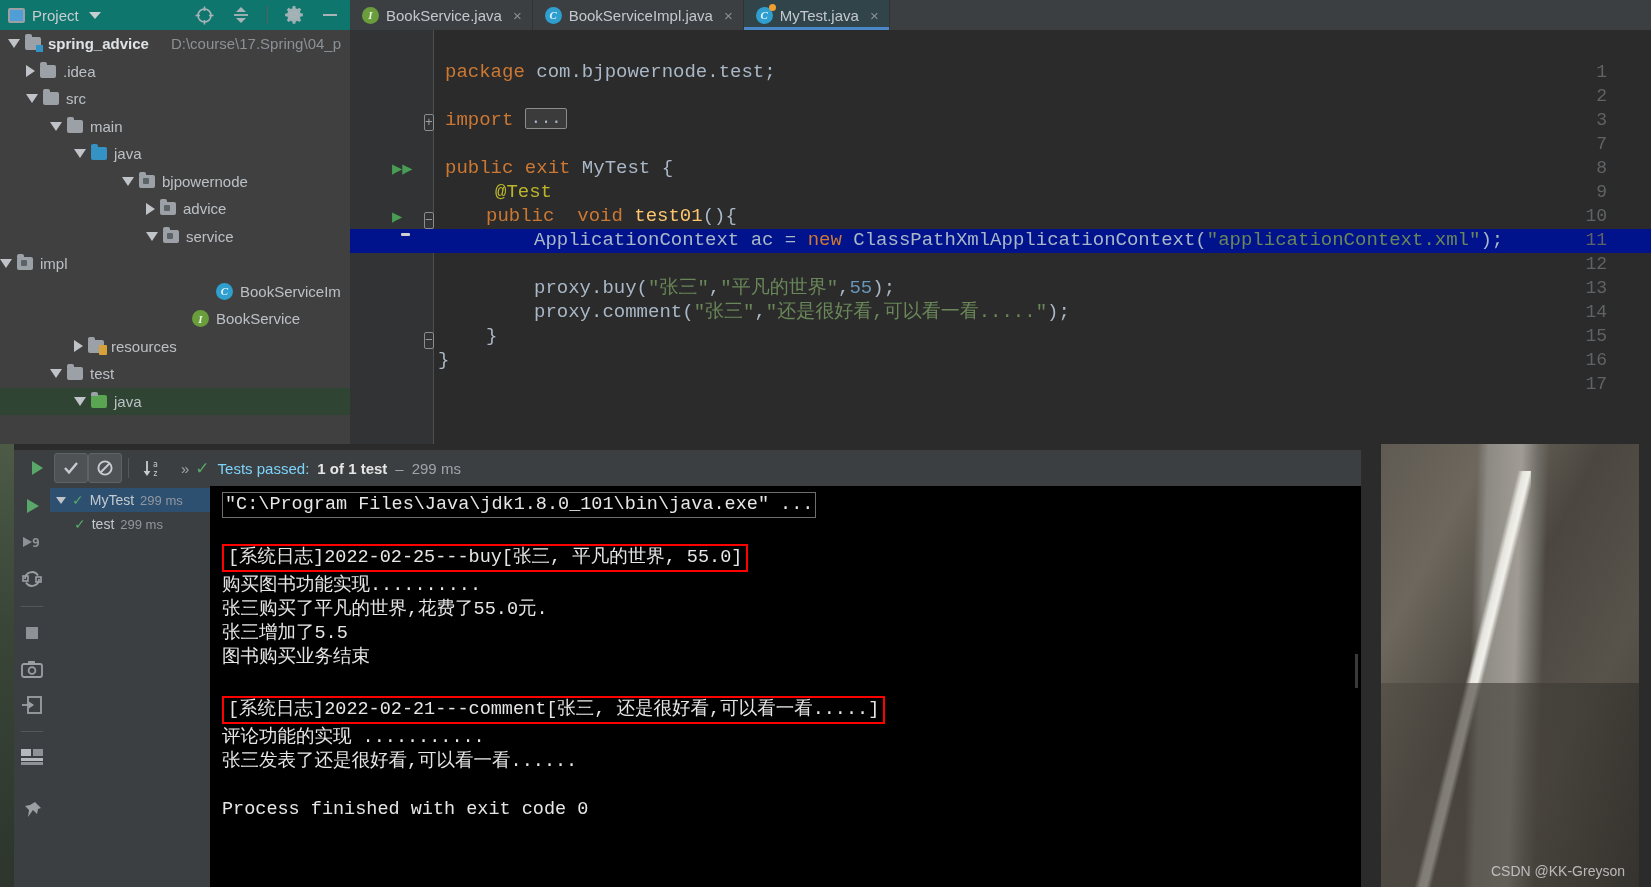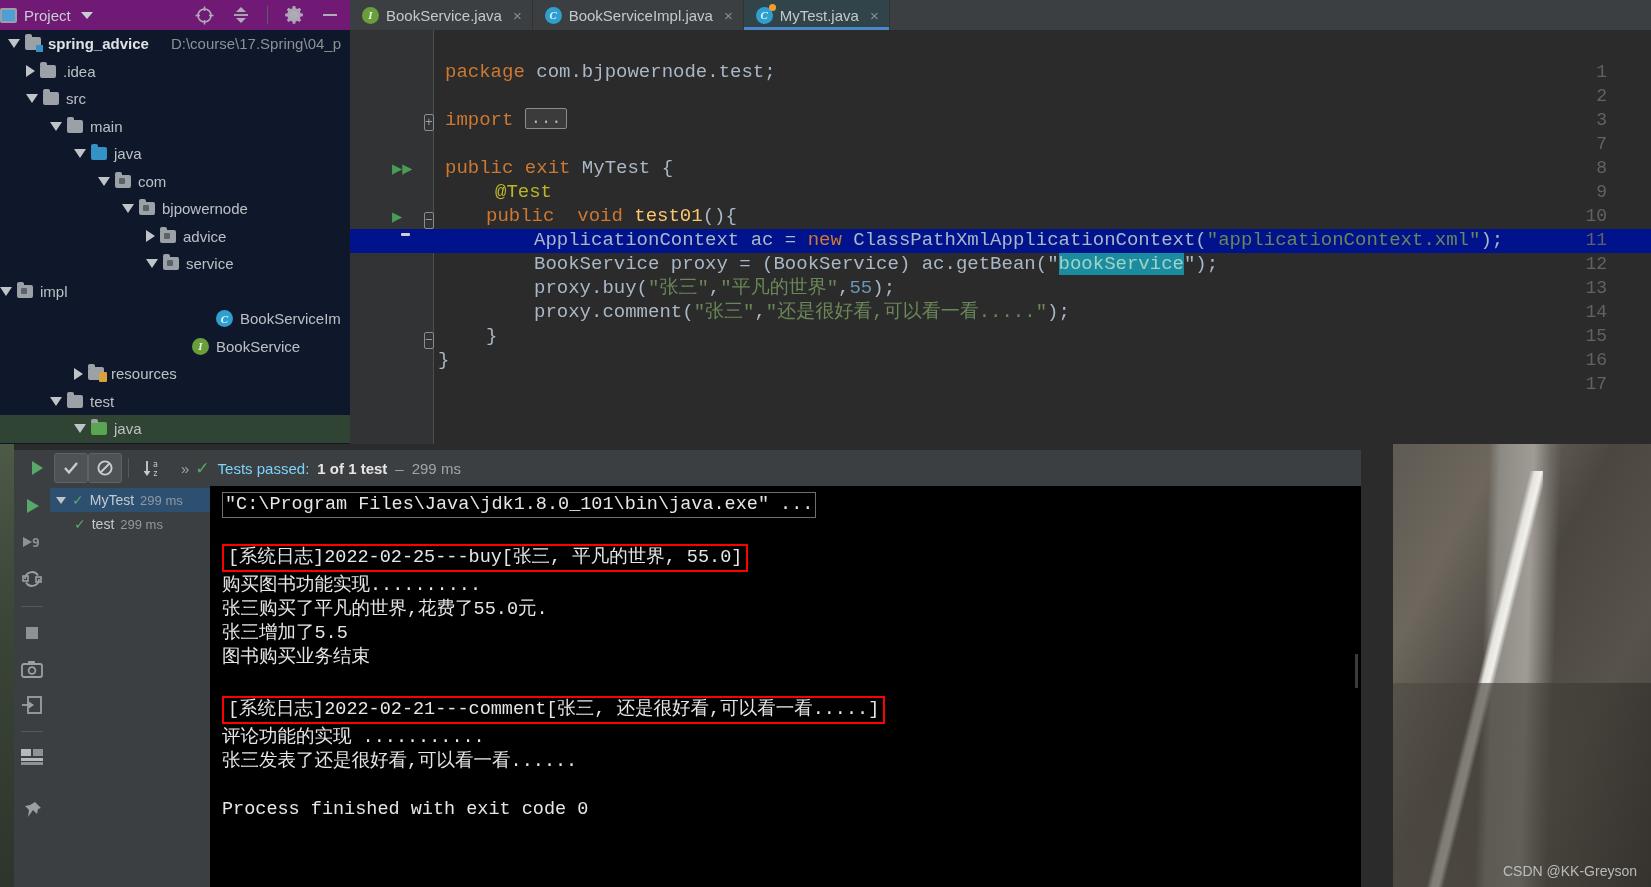--- a/index.html
+++ b/index.html
@@ -8,21 +8,21 @@
     background: #2b2b2b;
     font-family: "Liberation Sans", sans-serif;
     overflow: hidden;
     position: relative;
   }
   .root { position: absolute; inset: 0; }
 
   
   .topbar {
     position: absolute; left: 0; top: 0; width: 350px; height: 30px;
-    background: #701a75; display: flex; align-items: center; 
+    background: #0f766e; display: flex; align-items: center; padding-left: 8px;
   }
   .proj-icon {
     width: 17px; height: 15px; border: 2px solid #9aa0a6; border-radius: 2px;
     background: #4f9fd6; margin-right: 7px; flex: none;
   }
   .proj-label { color: #c8cdd2; font-size: 15px; }
   .caret-dn {
     width: 0; height: 0; border-left: 6px solid transparent; border-right: 6px solid transparent;
     border-top: 7px solid #c8cdd2; margin-left: 10px;
   }
@@ -58,21 +58,21 @@
   .badge.cg { background: #2f9fd0; color: #e5f4fb; position: relative; }
   .badge.cg::after {
     content: ""; position: absolute; right: -3px; top: -3px; width: 7px; height: 7px;
     border-radius: 50%; background: #f0a030;
   }
   .tabx { color: #8b9096; font-size: 15px; margin-left: 4px; }
 
   
   .tree {
     position: absolute; left: 0; top: 30px; width: 350px; height: 414px;
-    background: #0f172a; overflow: hidden; font-size: 15px; color: #bcc0c5;
+    background: #404040; overflow: hidden; font-size: 15px; color: #bcc0c5;
   }
   .trow { display: flex; align-items: center; height: 27.5px; white-space: nowrap; }
   .trow.sel { background: #2f4433; }
   .arr { width: 0; height: 0; flex: none; margin-right: 5px; }
   .arr.r { border-top: 6px solid transparent; border-bottom: 6px solid transparent; border-left: 9px solid #c0c4c8; }
   .arr.d { border-left: 6px solid transparent; border-right: 6px solid transparent; border-top: 9px solid #c0c4c8; }
   .arr.none { width: 9px; margin-right: 5px; }
   .fold {
     width: 16px; height: 13px; flex: none; margin-right: 7px; border-radius: 2px 2px 2px 2px;
     background: #9ba1a6; position: relative;
@@ -137,21 +137,21 @@
     content: ""; position: absolute; left: 3px; bottom: -4px; width: 9px; height: 3px;
     background: #cfcfcf; border-radius: 1px;
   }
   .foldpill {
     width: 13px; height: 15px; border: 1px solid #8c8c8c; border-radius: 2px; color: #9aa0a6;
     font-size: 13px; line-height: 12px; text-align: center; background: #313335;
   }
 
   
   .photo {
-    position: absolute; right: 0; top: 444px; width: 258px; bottom: 0;
+    position: absolute; right: 12px; top: 444px; width: 258px; bottom: 0;
     background:
       linear-gradient(118deg, #5f5a52 0%, #6d675d 22%, #4b4740 45%, #57524a 70%, #423e38 100%);
     overflow: hidden;
   }
   .photo .road {
     position: absolute; left: -30%; top: -10%; width: 180%; height: 130%;
     background: linear-gradient(100deg, transparent 38%, #8d8a84 40%, #a09c95 46%, #6e6b65 49%, transparent 51%);
     transform: rotate(-8deg);
   }
   .photo .white-line {
@@ -306,25 +306,20 @@
     <div class="trow" style="padding-left:50px">
       <span class="arr d"></span>
       <span class="fold"></span>
       <span class="tname">main</span>
     </div>
     <div class="trow" style="padding-left:74px">
       <span class="arr d"></span>
       <span class="fold blue"></span>
       <span class="tname">java</span>
     </div>
-    <div class="trow" style="padding-left:98px">
-      <span class="arr d"></span>
-      <span class="fold pkg"></span>
-      <span class="tname">com</span>
-    </div>
     <div class="trow" style="padding-left:122px">
       <span class="arr d"></span>
       <span class="fold pkg"></span>
       <span class="tname">bjpowernode</span>
     </div>
     <div class="trow" style="padding-left:146px">
       <span class="arr r"></span>
       <span class="fold pkg"></span>
       <span class="tname">advice</span>
     </div>
@@ -411,21 +406,20 @@
     <div class="codeline" style="top:78px"><span class="kw">import</span> <span class="fold-box">...</span></div>
 
     <div class="codeline" style="top:126px"><span class="kw">public</span> <span class="kw">exit</span> <span>MyTest</span> {</div>
 
     <div class="codeline" style="top:150px; left:145px"><span class="ann">@Test</span></div>
 
     <div class="codeline" style="top:174px; left:136px"><span class="kw">public</span>  <span class="kw">void</span> <span style="color:#ffc66d">test01</span>(){</div>
 
     <div class="codeline" style="top:198px; left:184px"><span>ApplicationContext</span> <span>ac</span> = <span class="kw">new</span> <span>ClassPathXmlApplicationContext</span>(<span class="str">"applicationContext.xml"</span>);</div>
 
-    <div class="codeline" style="top:222px; left:184px"><span>BookService</span> <span>proxy</span> = <span>(BookService)</span> <span>ac.getBean(</span>"<span class="sel">bookService</span>");</div>
 
     <div class="codeline" style="top:246px; left:184px">proxy.buy(<span class="str">"张三"</span>,<span class="str">"平凡的世界"</span>,<span class="num">55</span>);</div>
 
     <div class="codeline" style="top:270px; left:184px">proxy.comment(<span class="str">"张三"</span>,<span class="str">"还是很好看,可以看一看....."</span>);</div>
 
     <div class="codeline" style="top:294px; left:136px">}</div>
     <div class="codeline" style="top:318px; left:88px">}</div>
   </div>
 
   <div class="divider-h"></div>

